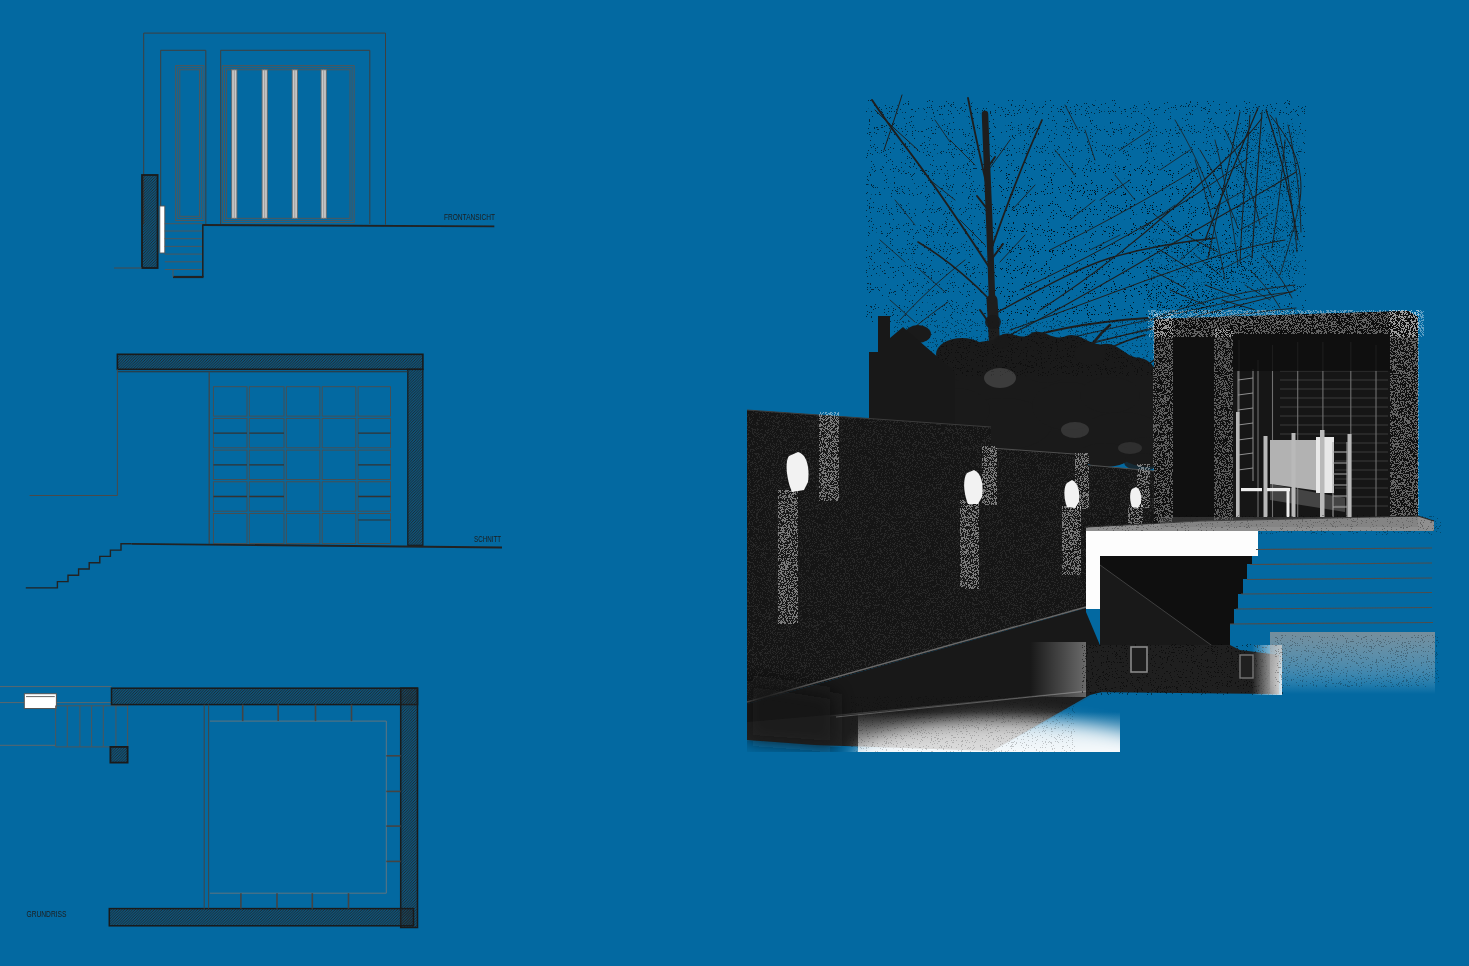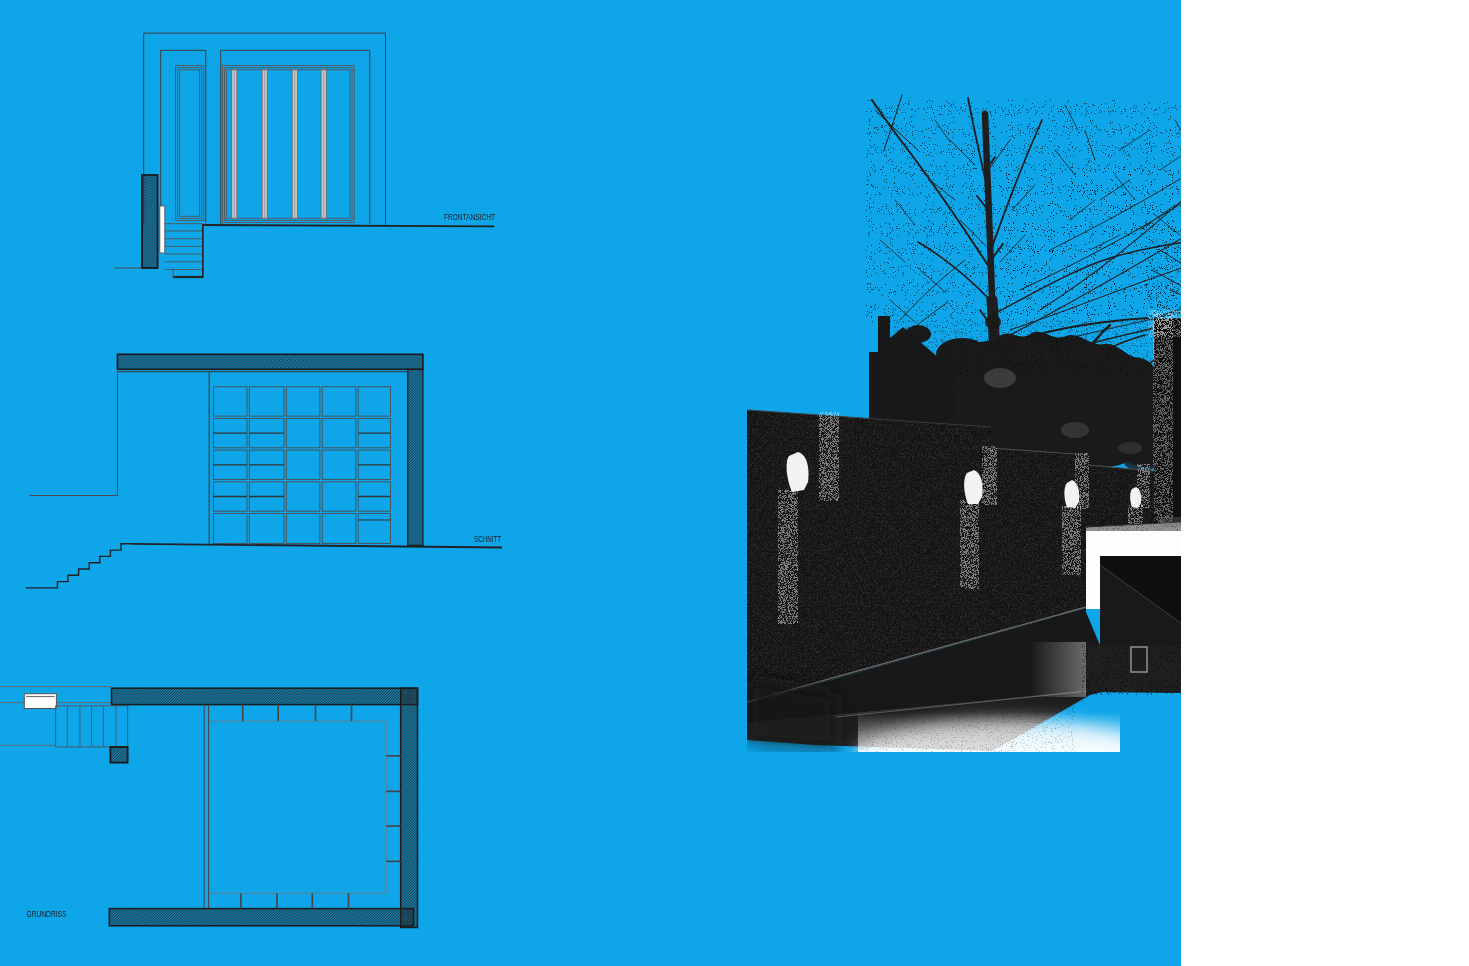--- a/index.html
+++ b/index.html
@@ -1,16 +1,16 @@
 <!DOCTYPE html>
 <html><head>
 <meta charset="utf-8">
 <style>
 html,body{margin:0;padding:0;background:#fff;}
-.page{position:relative;width:1181px;height:966px;background:#0ea5e9;overflow:hidden;font-family:"Liberation Sans",sans-serif;}
+.page{position:relative;width:1469px;height:966px;background:#0369a1;overflow:hidden;font-family:"Liberation Sans",sans-serif;}
 svg{position:absolute;left:0;top:0;display:block;}
 </style>
 </head>
 <body>
 <div class="page">
 <svg width="1469" height="966" viewBox="0 0 1469 966">
 <defs>
 <pattern id="h" width="2.7" height="2.7" patternUnits="userSpaceOnUse">
 <path d="M-1,1 L1,-1 M0,2.7 L2.7,0 M1.7,3.7 L3.7,1.7" stroke="#222" stroke-width="1" fill="none"></path>
 </pattern>

